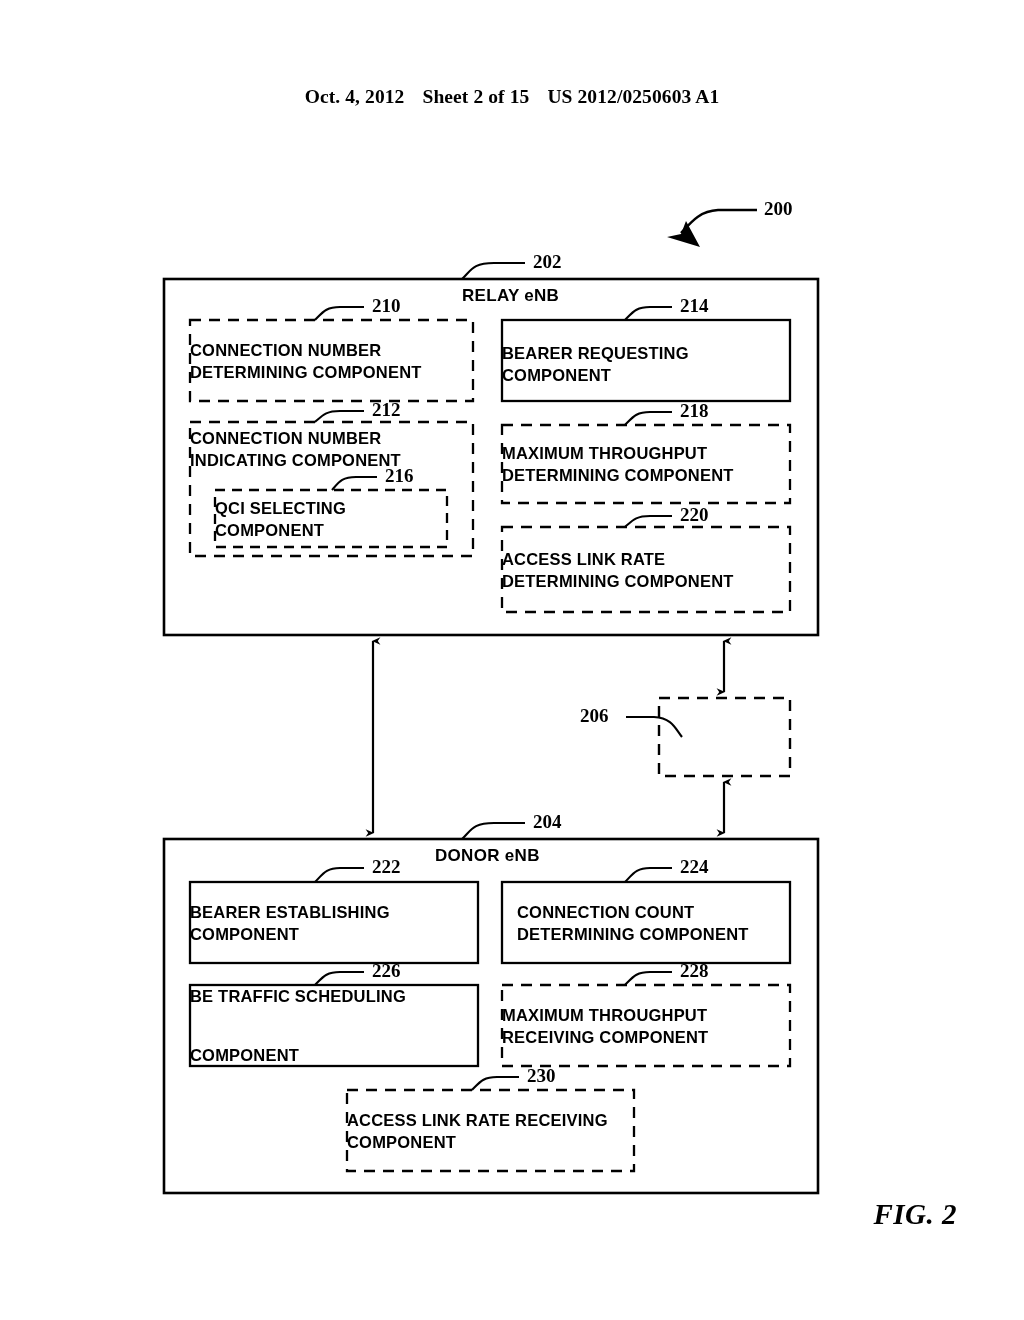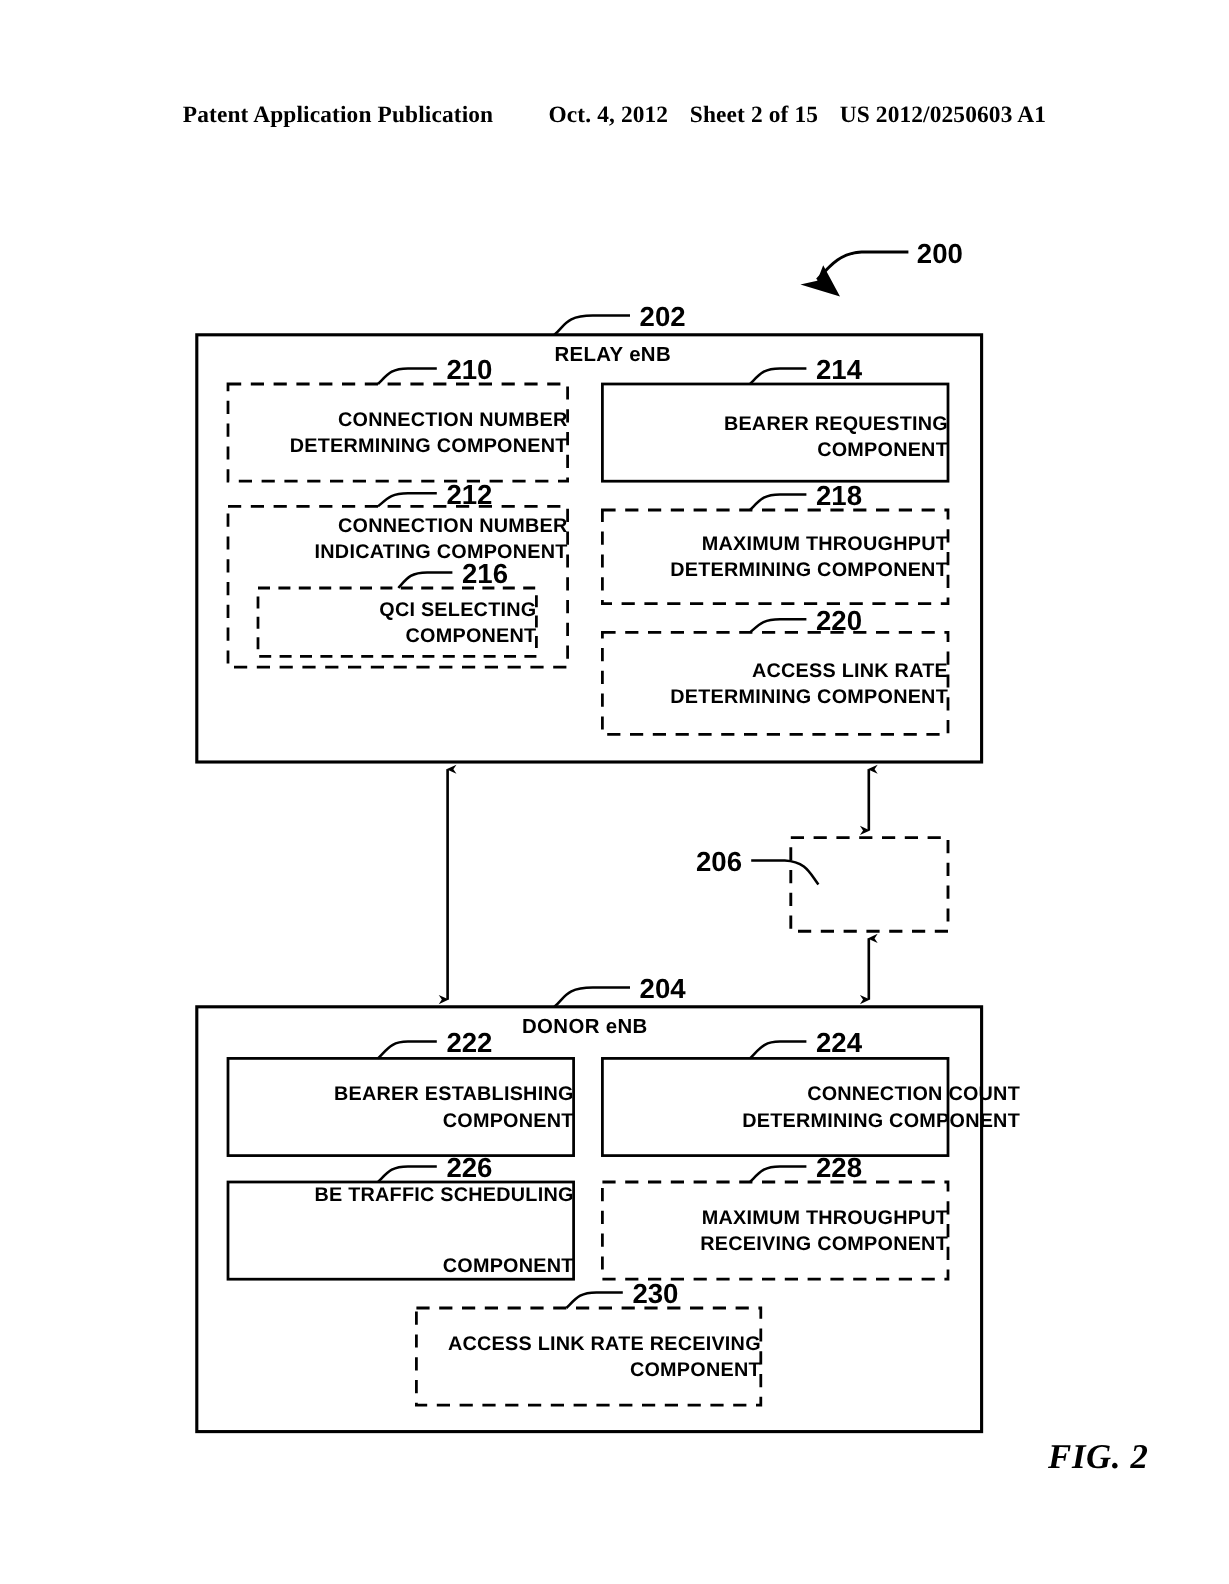--- a/index.html
+++ b/index.html
@@ -51,38 +51,38 @@
     width: 1024px;
     height: 1320px;
     overflow: visible;
   }
 
   
   .box-label {
     position: absolute;
     display: flex;
     flex-direction: column;
-    align-items: flex-end;
+    align-items: flex-start;
     justify-content: center;
     text-align: center;
     font-family: "Liberation Sans", sans-serif;
     font-weight: bold;
     font-size: 16.5px;
     line-height: 22px;
     letter-spacing: 0.2px;
     color: #000;
     pointer-events: none;
   }
   .box-label span { display: block; white-space: nowrap; }
 
   .ref-num {
     position: absolute;
-    font-family: Liberation Sans, sans-serif;
-    font-weight: bold;
-    font-size: 23px;
+    font-family: Liberation Serif, serif;
+    font-weight: bold;
+    font-size: 19px;
     color: #000;
     white-space: nowrap;
   }
 
   .container-title {
     position: absolute;
     font-family: "Liberation Sans", sans-serif;
     font-weight: bold;
     font-size: 17px;
     letter-spacing: 0.3px;
@@ -102,21 +102,20 @@
     font-size: 29px;
     letter-spacing: 0.5px;
     color: #000;
     padding-left: 21px;
   }
 </style>
 </head>
 <body>
 
 <div id="pub-header">
-  <span class="hdr-title">Patent Application Publication</span>
   <span class="hdr-date">Oct. 4, 2012</span>
   <span class="hdr-sheet">Sheet 2 of 15</span>
   <span class="hdr-pub">US 2012/0250603 A1</span>
 </div>
 
 <div id="figure-canvas">
 
   <svg viewBox="0 0 1024 1320" xmlns="http://www.w3.org/2000/svg" aria-hidden="true">
     <defs>
       <marker id="arrowUp" markerWidth="10" markerHeight="10" refX="5" refY="1.6" orient="auto-start-reverse" markerUnits="userSpaceOnUse">
@@ -238,21 +237,21 @@
     <span>ACCESS LINK RATE</span>
     <span>DETERMINING COMPONENT</span>
   </div>
 
 
   <div class="box-label" style="left:190px; top:882px; width:288px; height:81px;">
     <span>BEARER ESTABLISHING</span>
     <span>COMPONENT</span>
   </div>
 
-  <div class="box-label" style="left:502px; top:882px; width:348px; height:81px;">
+  <div class="box-label" style="left:517px; top:882px; width:348px; height:81px;">
     <span>CONNECTION COUNT</span>
     <span>DETERMINING COMPONENT</span>
   </div>
 
   <div class="box-label" style="left:190px; top:985px; width:288px; height:81px;gap:37px;">
     <span>BE TRAFFIC SCHEDULING</span>
     <span>COMPONENT</span>
   </div>
 
   <div class="box-label" style="left:502px; top:985px; width:288px; height:81px;">

